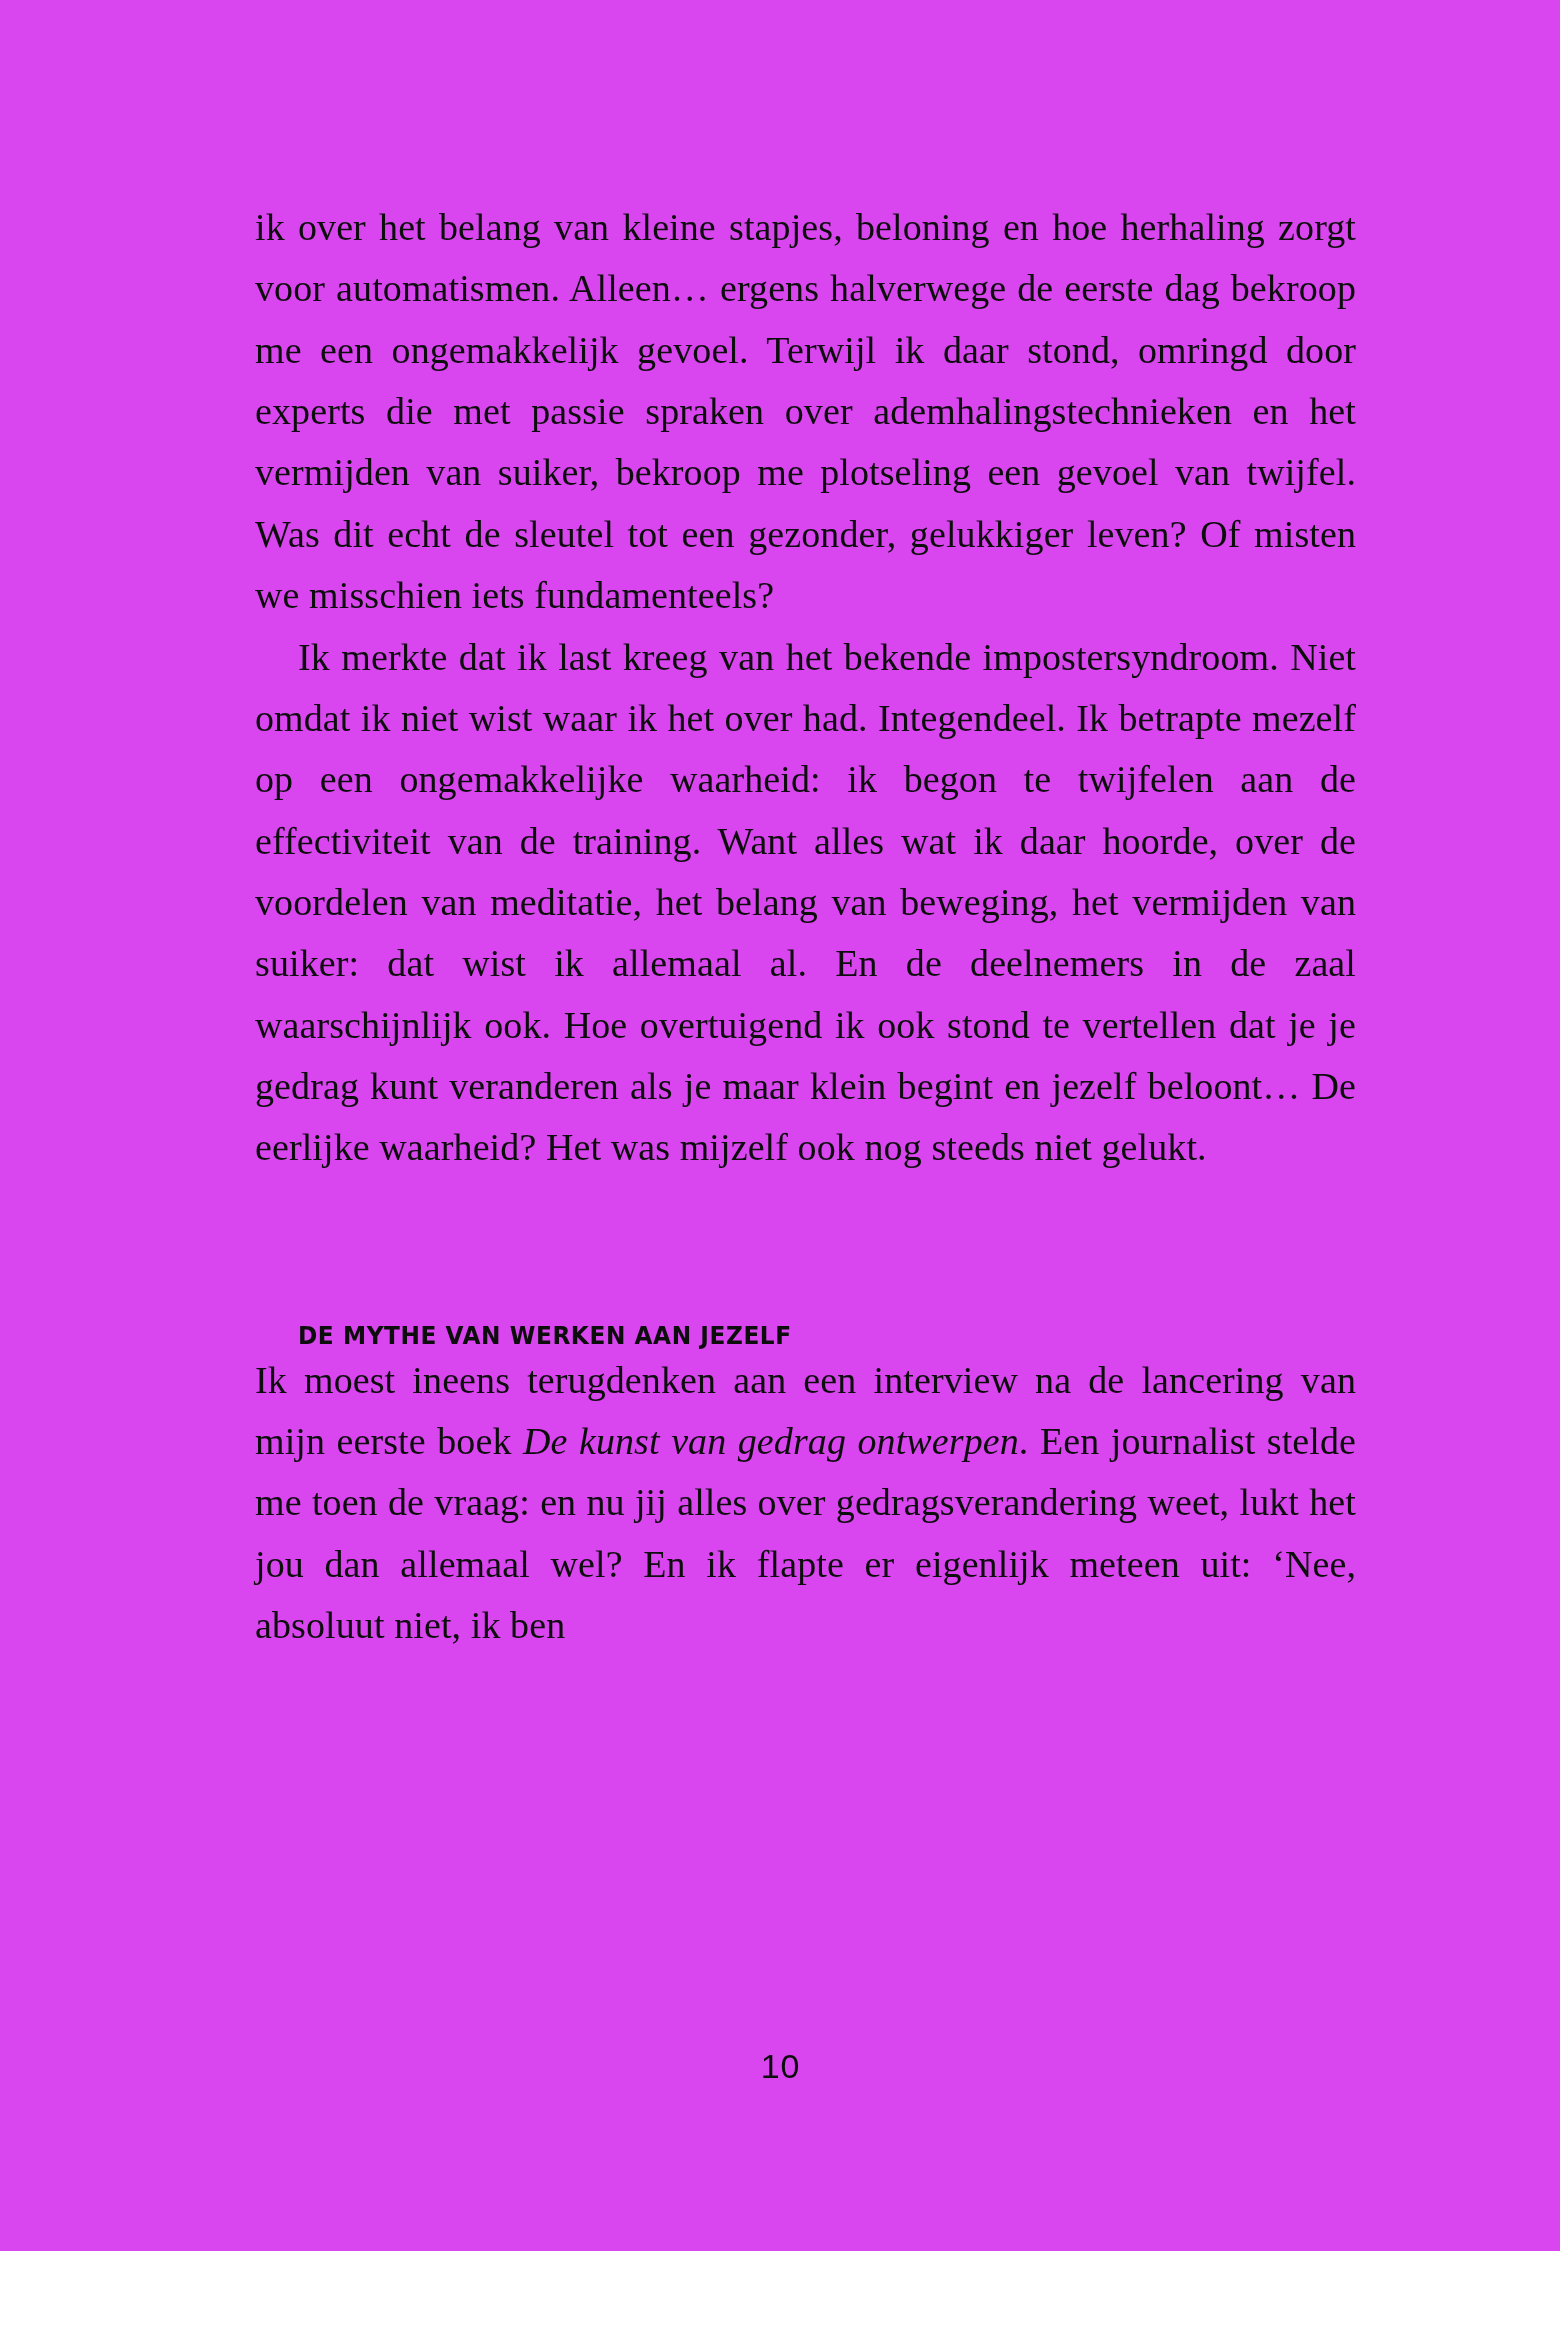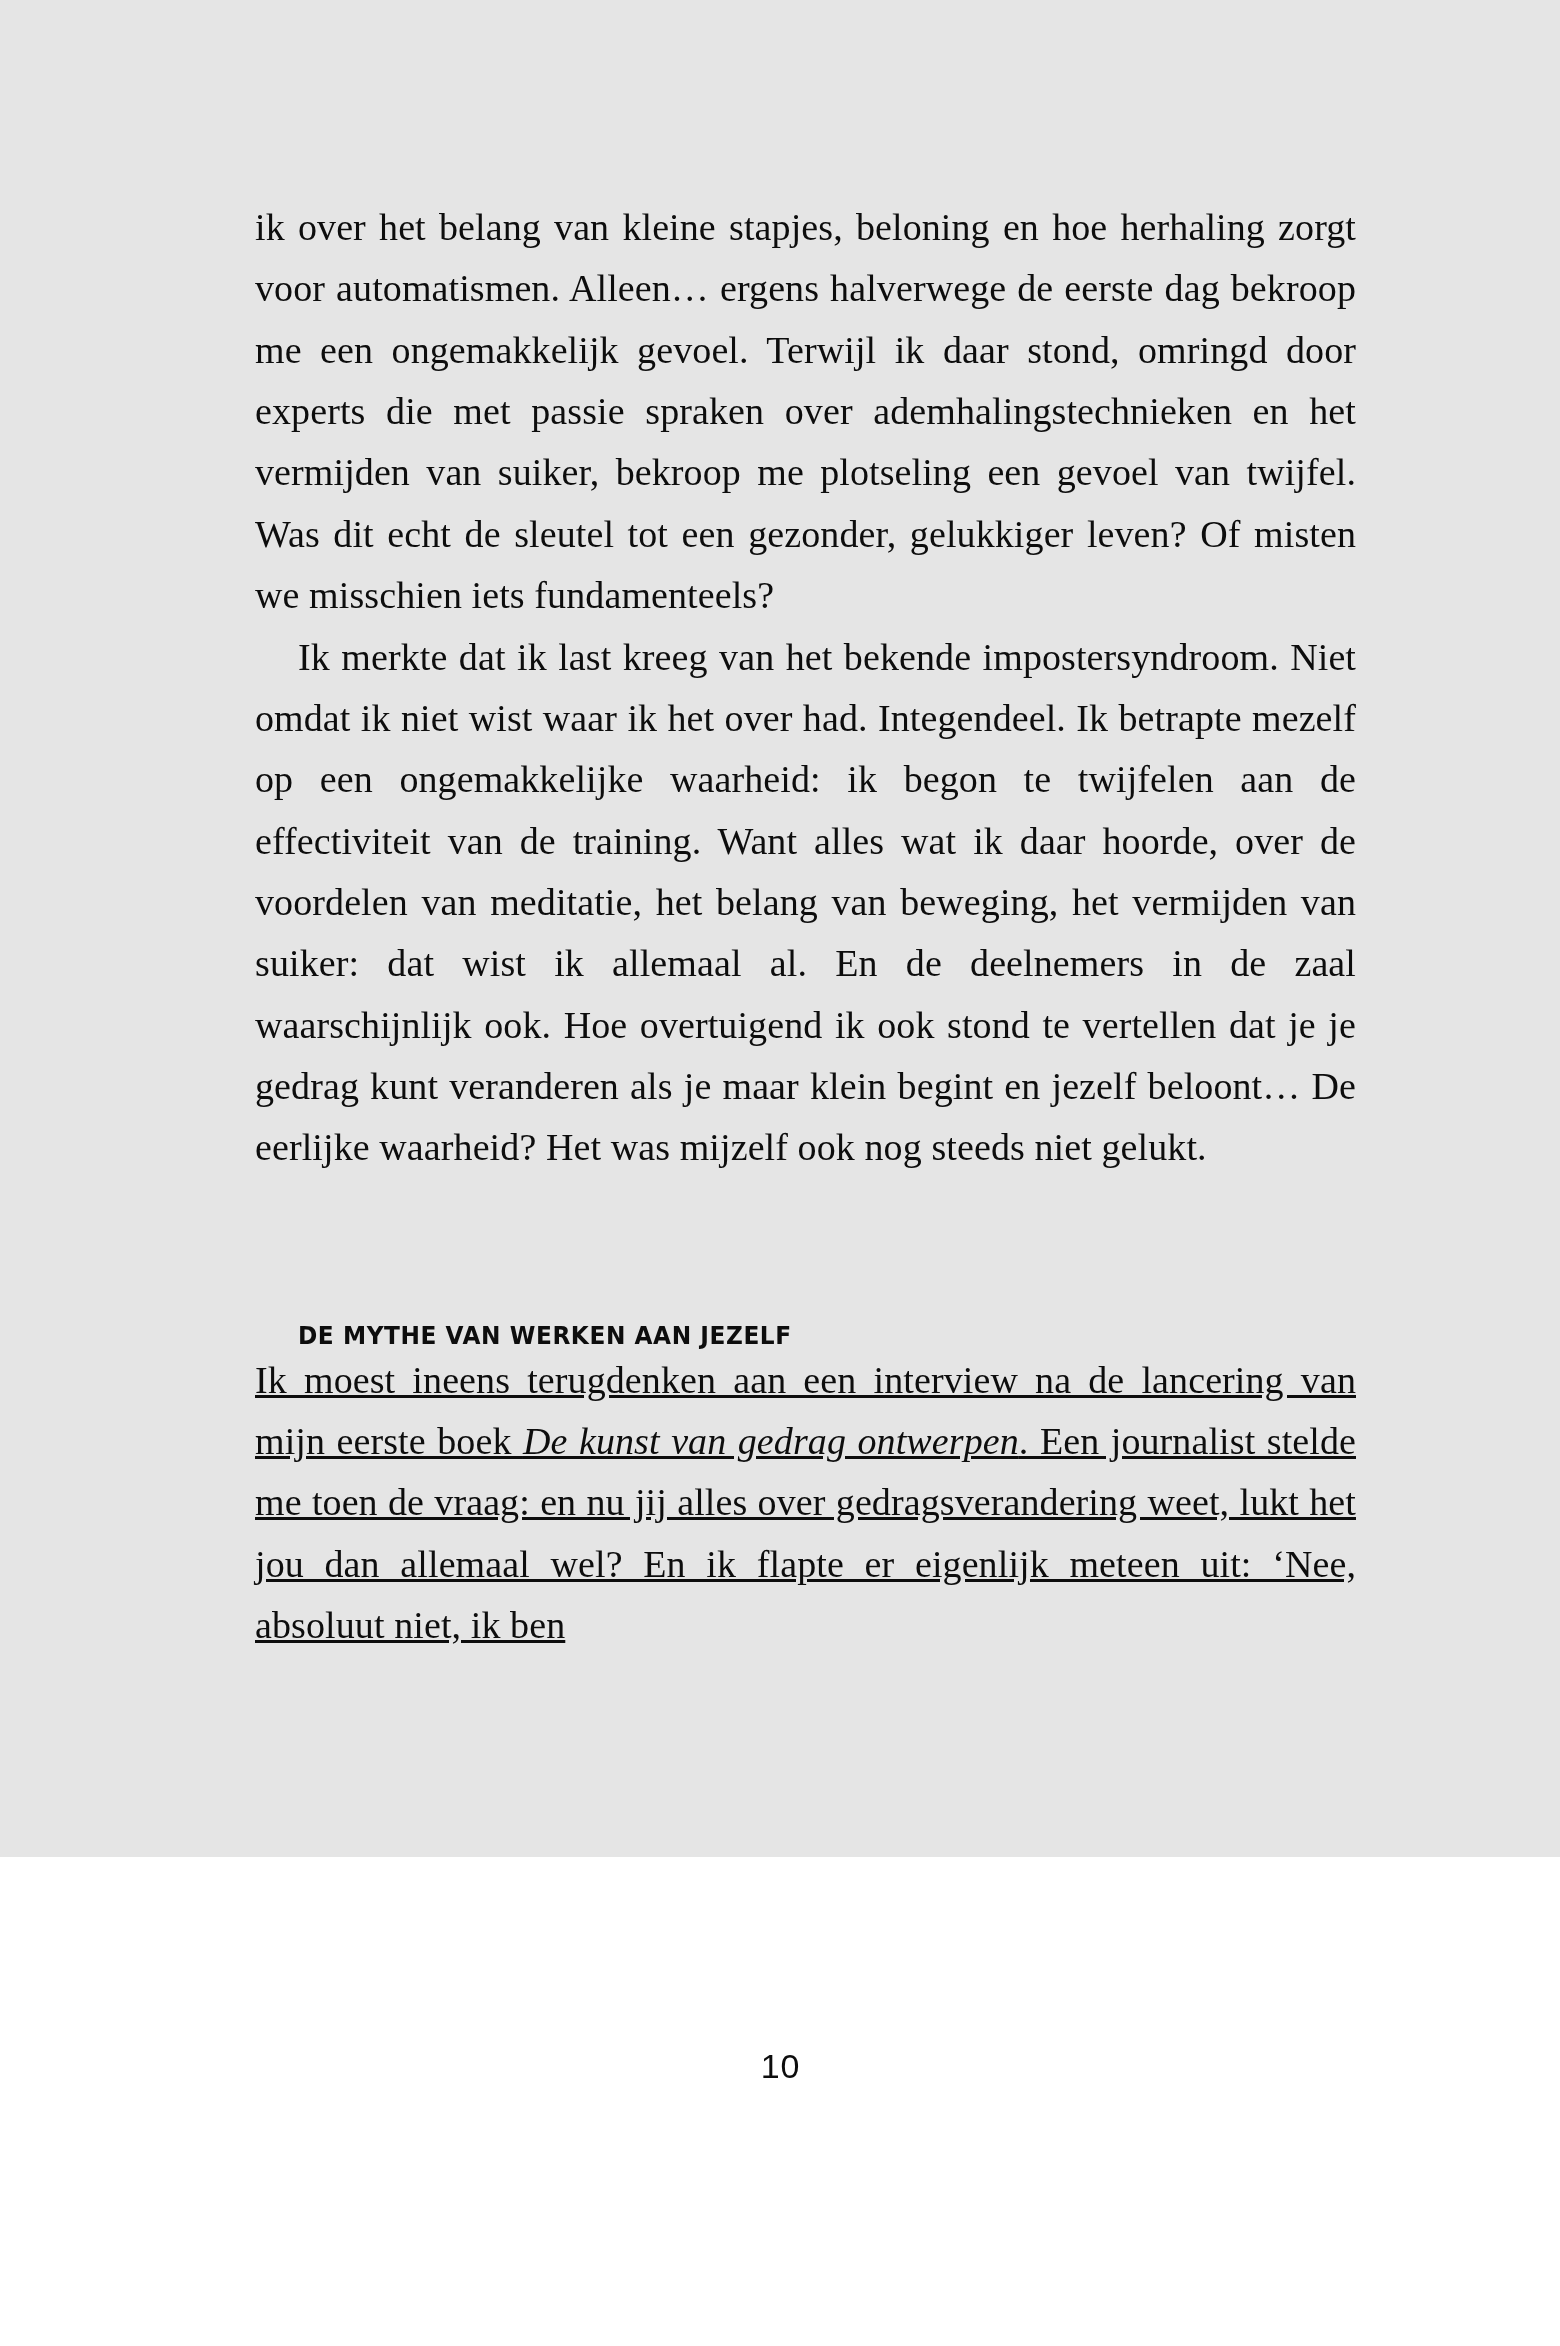--- a/index.html
+++ b/index.html
@@ -13,22 +13,22 @@
     font-family: "Liberation Serif", serif;
     color: #0d0d0d;
     position: relative;
     overflow: hidden;
   }
   .page {
     position: absolute;
     left: 0;
     top: 0;
     width: 1561px;
-    height: 1857px;
-    background: #e5e5e5;
+    height: 2251px;
+    background: #d946ef;
   }
   .content {
     position: absolute;
     left: 255px;
     top: 197px;
     width: 1101px;
   }
   p.body-par {
     margin: 0;
     font-size: 38px;
@@ -56,21 +56,20 @@
     margin-top: 142px;
     margin-bottom: 0;
     padding-left: 0;
   }
   .heading-inner {
     padding-left: 43px;
     margin-top: 43px;
   }
   .after-heading {
     margin-top: 73px;
-    text-decoration: underline;
   }
   em {
     font-style: italic;
   }
   .folio {
     position: absolute;
     left: 0;
     top: 2047px;
     width: 1561px;
     text-align: center;

